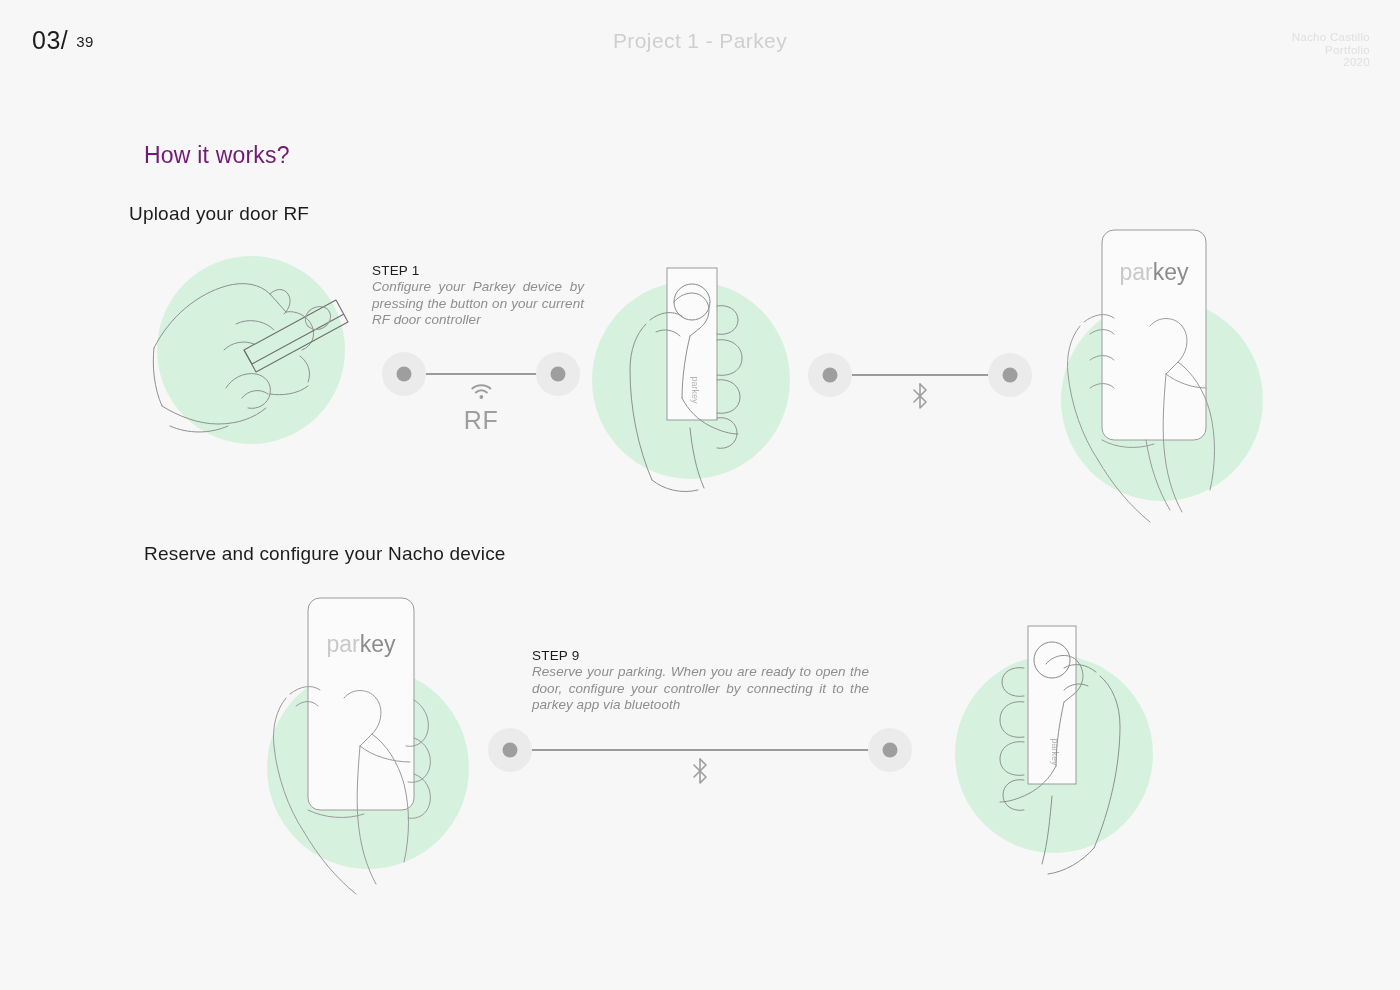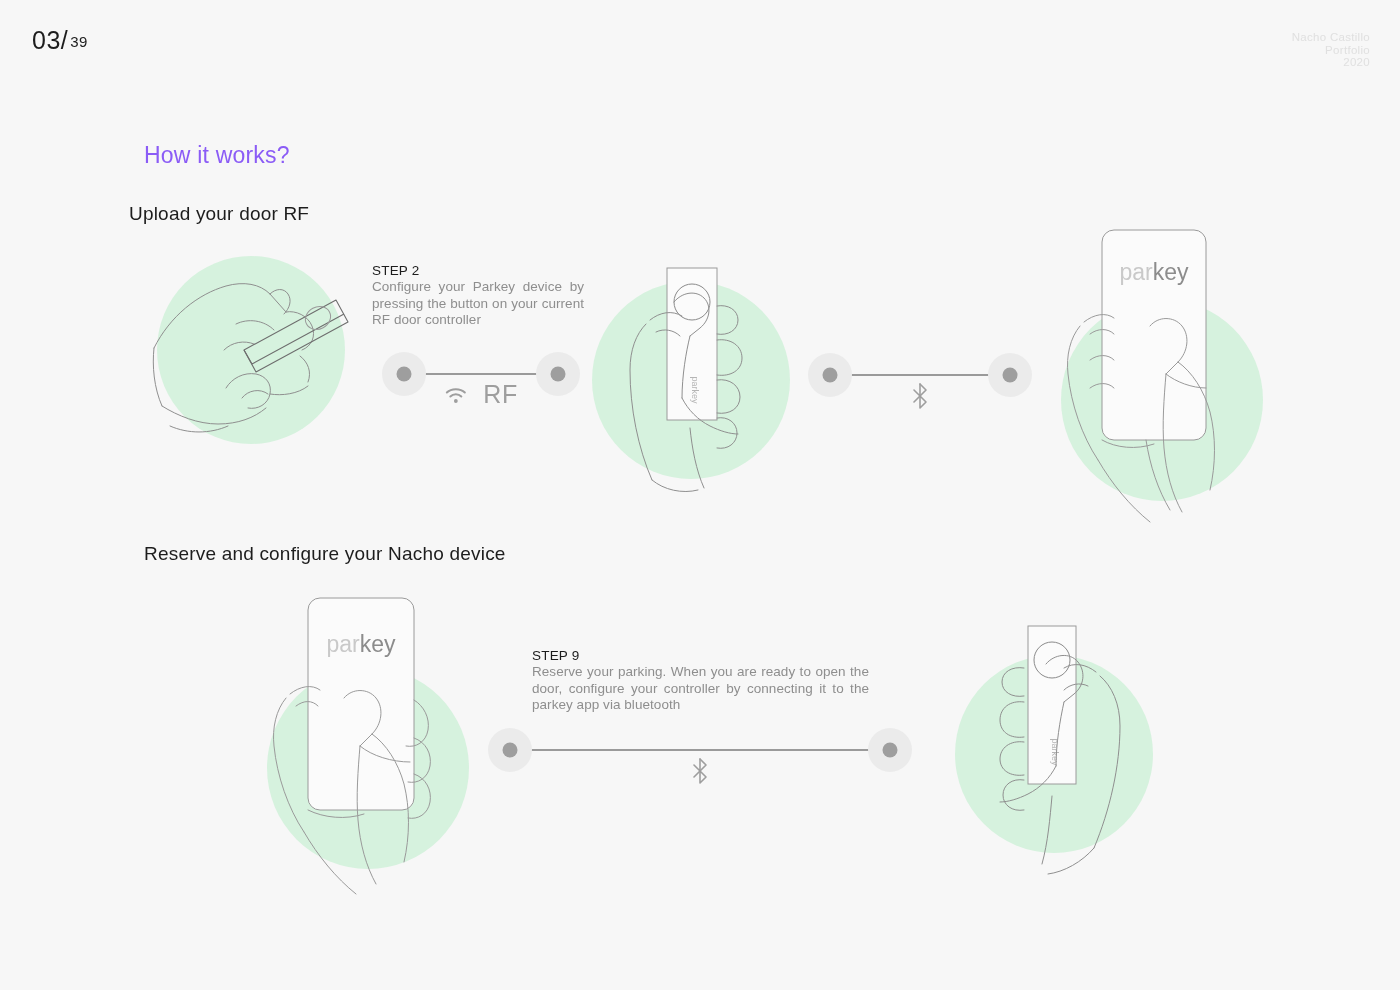--- a/index.html
+++ b/index.html
@@ -26,21 +26,21 @@
     left: 32px;
     top: 26px;
     font-size: 25px;
     letter-spacing: 0.5px;
     color: #1d1d1d;
     white-space: nowrap;
   }
   .page-number .small {
     font-size: 15px;
     vertical-align: 2px;
-    margin-left: 2px;
+    margin-left: 8px;
   }
   .project-title {
     position: absolute;
     left: 0;
     right: 0;
     top: 29px;
     text-align: center;
     font-size: 21px;
     color: #cfcfcf;
     letter-spacing: 0.4px;
@@ -55,21 +55,21 @@
     color: #e0e0e0;
     letter-spacing: 0.3px;
   }
 
   
   .h-main {
     position: absolute;
     left: 144px;
     top: 142px;
     font-size: 23px;
-    color: #8b5cf6;
+    color: #701a75;
     letter-spacing: 0.2px;
   }
   .h-sec-1 {
     position: absolute;
     left: 129px;
     top: 203px;
     font-size: 19px;
     color: #1d1d1d;
     letter-spacing: 0.2px;
   }
@@ -91,20 +91,21 @@
     color: #1d1d1d;
     letter-spacing: 0.2px;
     margin-bottom: 1px;
   }
   .step .step-body {
     font-size: 13.5px;
     line-height: 16.5px;
     color: #8e8e8e;
     text-align: justify;
     letter-spacing: 0.05px;
+    font-style: italic;
   }
   #step1 { left: 372px; top: 263px; width: 212px; }
   #step2 { left: 808px; top: 263px; width: 238px; }
   #step3 { left: 532px; top: 648px; width: 337px; }
 
   
   .connector {
     position: absolute;
   }
   .conn-line {
@@ -135,22 +136,23 @@
     transform: translate(-50%, -50%);
   }
   .conn-icon {
     position: absolute;
     top: 50%;
     left: 50%;
     transform: translateX(-50%);
     margin-top: 8px;
     display: flex;
     align-items: center;
-    gap: 16px;
+    gap: 8px;
     color: #9e9e9e;
+    flex-direction: column;
   }
   .conn-icon .rf-text {
     font-size: 25px;
     color: #9e9e9e;
     letter-spacing: 0.5px;
     line-height: 1;
   }
 
   #conn1 { left: 382px; top: 352px; width: 198px; height: 44px; }
   #conn1 .conn-line { left: 22px; width: 154px; }
@@ -176,20 +178,21 @@
 </style>
 </head>
 <body>
 
 <div class="page">
 
   <div class="page-number">
     <span>03/</span><span class="small">39</span>
   </div>
 
+  <div class="project-title">Project 1 - Parkey</div>
 
   <div class="credit">
     <div>Nacho Castillo</div>
     <div>Portfolio</div>
     <div>2020</div>
   </div>
 
   <div class="h-main">How it works?</div>
   <div class="h-sec-1">Upload your door RF</div>
   <div class="h-sec-2">Reserve and configure your Nacho device</div>
@@ -215,21 +218,21 @@
         <path d="M104 112 L 196 62 L 208 84 L 116 134 Z"></path>
         <path d="M104 112 L 112 126 L 204 76"></path>
       </g>
       <g fill="none" stroke="#9a9a9a" stroke-width="1">
         <ellipse cx="178" cy="80" rx="13" ry="11" transform="rotate(-28 178 80)"></ellipse>
       </g>
     </svg>
   </div>
 
   <div class="step" id="step1">
-    <div class="step-label">STEP 2</div>
+    <div class="step-label">STEP 1</div>
     <div class="step-body">Configure your Parkey device by pressing the button on your current RF  door controller</div>
   </div>
 
   <div class="connector" id="conn1">
     <div class="conn-line"></div>
     <div class="node" style="left:22px"></div>
     <div class="node" style="left:176px"></div>
     <div class="conn-icon">
       <svg width="23" height="18" viewBox="0 0 23 18">
         <g fill="none" stroke="#9e9e9e" stroke-width="2" stroke-linecap="round">

